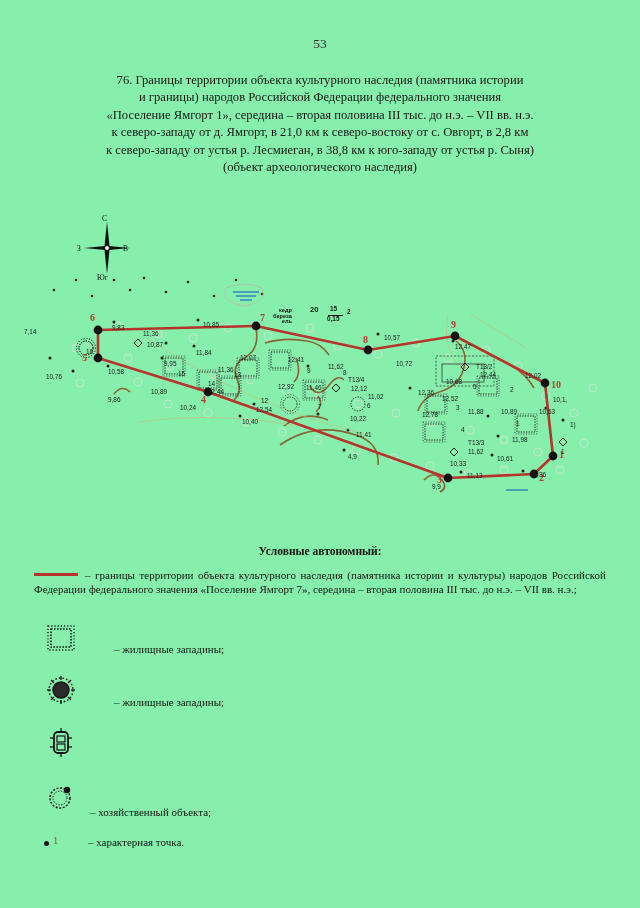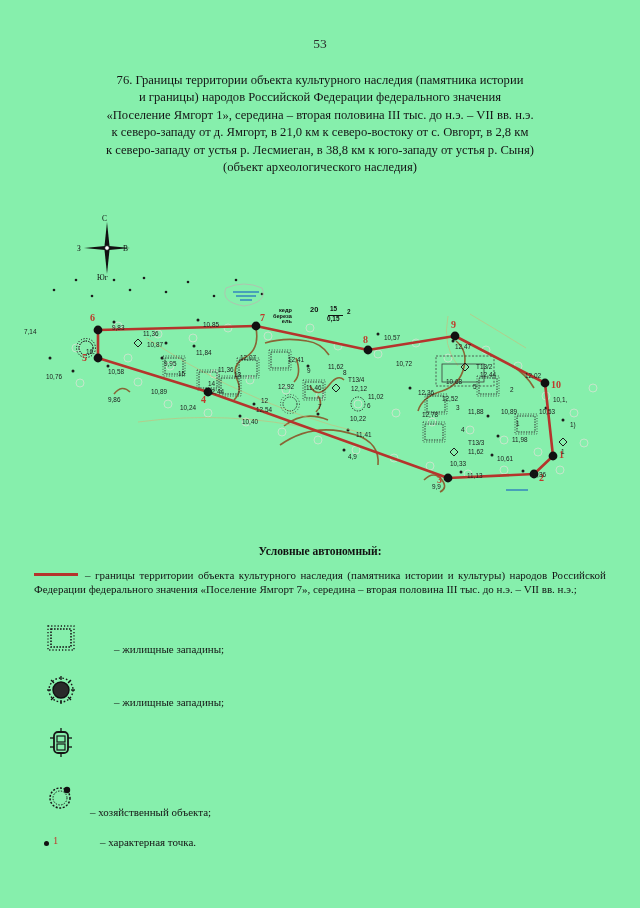--- a/index.html
+++ b/index.html
@@ -446,17 +446,17 @@
           <circle cx="16" cy="16" r="7" fill="none" stroke="#161616" stroke-width="1" stroke-dasharray="1.4 1.4"></circle>
           <circle cx="23" cy="8" r="3.2" fill="#111"></circle>
         </svg>
       </span>
       <span class="ltext" style="left:90px;top:26px;">– хозяйственный объекта;</span>
     </div>
 
     <div class="lrow" style="left:0;top:212px;">
       <span class="char-dot" style="left:44px;top:7px;"></span>
       <span class="char-one" style="left:53px;top:1px;">1</span>
-      <span class="ltext" style="left:100px;top:2px;">– характерная точка.</span>
+      <span class="ltext" style="left:88px;top:2px;">– характерная точка.</span>
     </div>
 
   </div>
 </div>
 
 </body></html>

